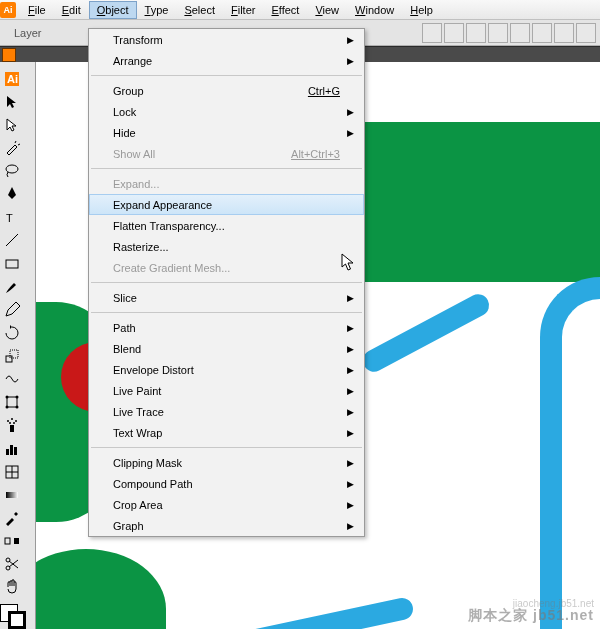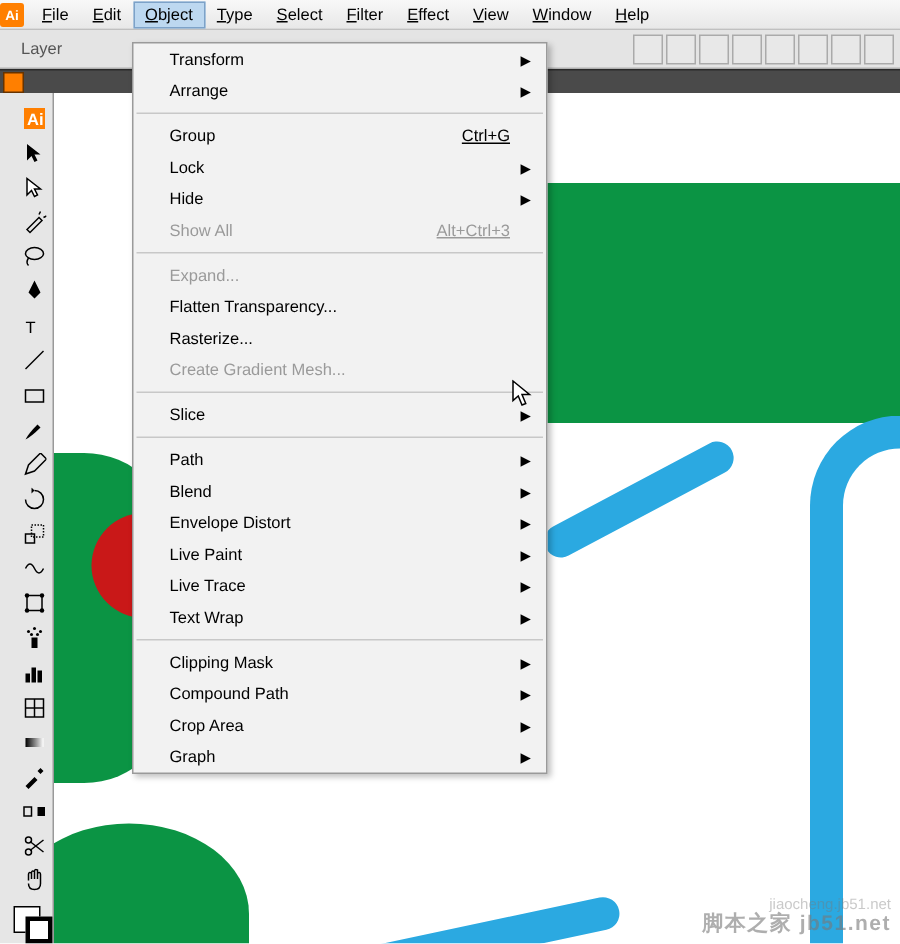--- a/index.html
+++ b/index.html
@@ -14,21 +14,21 @@
 
 .layer-bar { height: 26px; background: #e4e4e4; border-bottom: 1px solid #b0b0b0; display: flex; align-items: center; padding-left: 4px; }
 .layer-btn { padding: 4px 10px; color: #555; }
 
 .toolbar-row { position: absolute; top: 20px; right: 0; height: 26px; display: flex; align-items: center; gap: 2px; padding: 0 4px; z-index: 3; }
 .tb-icon { width: 20px; height: 20px; background: #e8e8e8; border: 1px solid #aaa; }
 
 .app-top-strip { position: absolute; top: 46px; left: 0; right: 0; height: 16px; background: #4a4a4a; border-top: 1px solid #2a2a2a; z-index: 2; }
 .ai-badge { position: absolute; top: 48px; left: 2px; width: 14px; height: 14px; background: #ff7f00; border: 1px solid #663300; z-index: 3; }
 
-.side-toolbox { position: absolute; top: 62px; left: 0; width: 36px; bottom: 0; background: #e6e6e6; border-right: 1px solid #999; display: flex; flex-direction: column; align-items: flex-end; padding-top: 6px; gap: 2px; z-index: 2; }
+.side-toolbox { position: absolute; top: 62px; left: 0; width: 36px; bottom: 0; background: #e6e6e6; border-right: 1px solid #999; display: flex; flex-direction: column; align-items: flex-start; padding-top: 6px; gap: 2px; z-index: 2; }
 .tool { width: 24px; height: 22px; display: flex; align-items: center; justify-content: center; color: #333; position: relative; }
 .tool.color-swatch { width: 26px; height: 26px; margin-top: 4px; position: relative; }
 .tool.color-swatch .fill { position: absolute; top: 0; left: 0; width: 18px; height: 18px; background: #fff; border: 1px solid #000; }
 .tool.color-swatch .stroke { position: absolute; bottom: 0; right: 0; width: 18px; height: 18px; background: #fff; border: 3px solid #000; }
 .tool svg { width: 16px; height: 16px; }
 
 .canvas { position: absolute; top: 62px; left: 36px; right: 0; bottom: 0; background: #fff; overflow: hidden; z-index: 1; }
 .green-rect { position: absolute; top: 60px; right: -20px; width: 260px; height: 160px; background: #0b9444; }
 .green-curve1 { position: absolute; top: 240px; left: 0; width: 80px; height: 220px; background: #0b9444; border-radius: 0 60px 60px 0; }
 .red-circle { position: absolute; top: 280px; left: 25px; width: 70px; height: 70px; background: #c91818; border-radius: 50%; }
@@ -271,20 +271,23 @@
       <span class="arrow">▶</span>
     </div>
     <div class="dd-item disabled">
       <span>Show All</span>
       <span class="shortcut">Alt+Ctrl+3</span>
     </div>
     <div class="dd-sep"></div>
     <div class="dd-item disabled">
       <span>Expand...</span>
     </div>
+    <div class="dd-item highlight">
+      <span>Expand Appearance</span>
+    </div>
     <div class="dd-item">
       <span>Flatten Transparency...</span>
     </div>
     <div class="dd-item">
       <span>Rasterize...</span>
     </div>
     <div class="dd-item disabled">
       <span>Create Gradient Mesh...</span>
     </div>
     <div class="dd-sep"></div>

